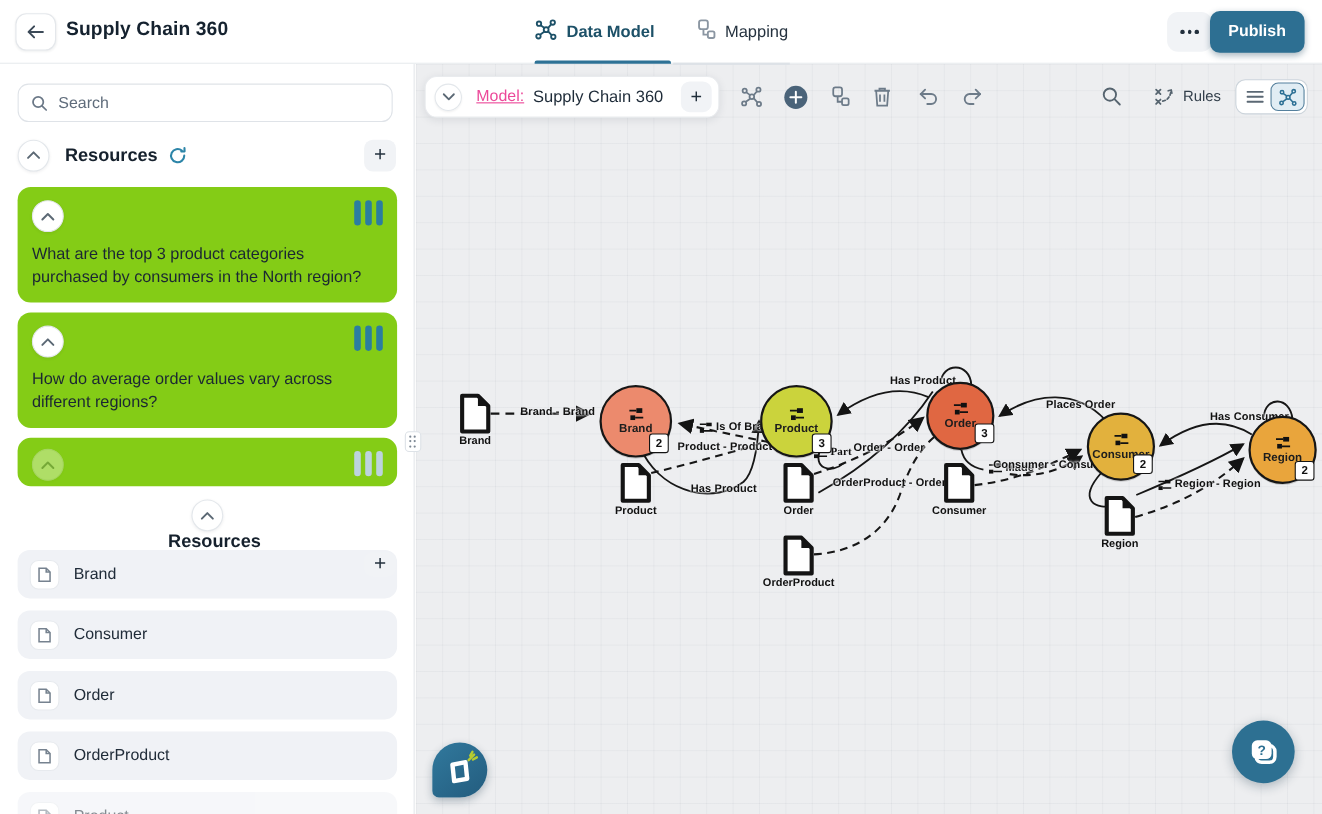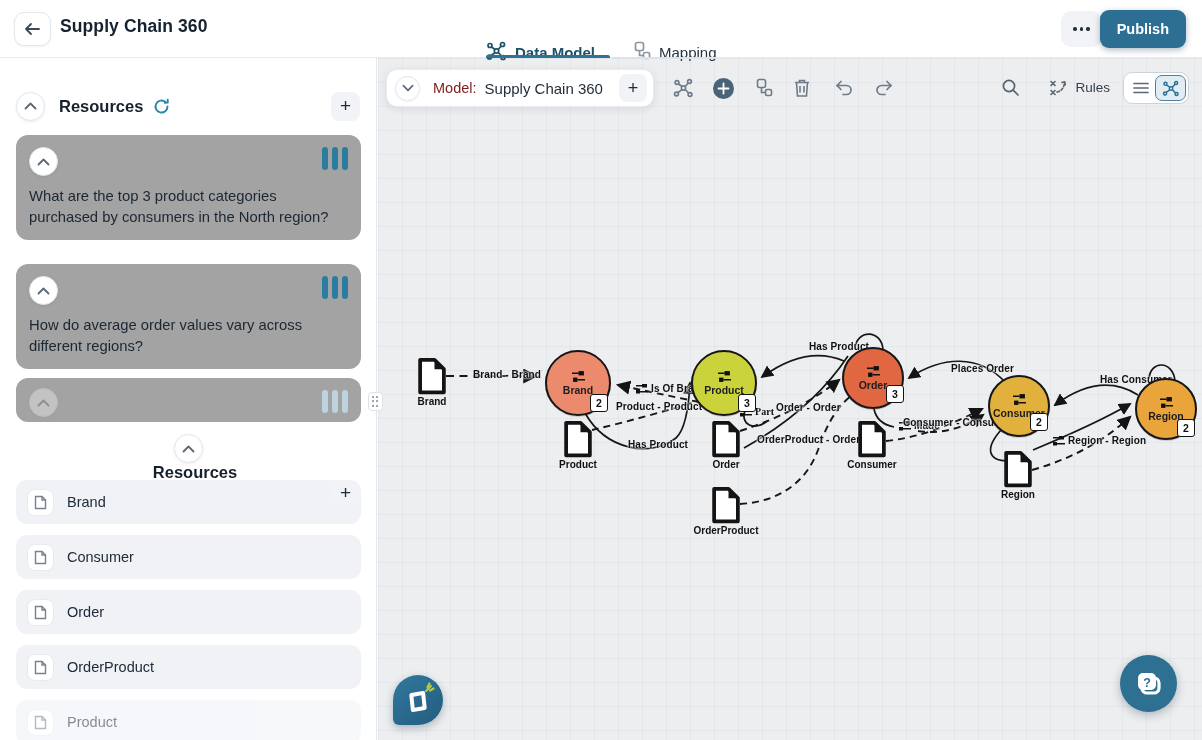--- a/index.html
+++ b/index.html
@@ -3,21 +3,21 @@
 <meta charset="utf-8">
 <style>
   * { margin:0; padding:0; box-sizing:border-box; }
   html,body { width:1202px; height:740px; overflow:hidden; font-family:"Liberation Sans", sans-serif; background:#fff; }
   .root { position:relative; width:1202px; height:740px; }
 
   
   .header { position:absolute; left:0; top:0; width:1202px; height:58px; background:#fff; border-bottom:1px solid #e8ebee; z-index:30; }
   .back-btn { position:absolute; left:14px; top:12px; width:37px; height:34px; background:#fff; border:1px solid #e4e7eb; border-radius:10px; box-shadow:0 1px 2px rgba(20,30,40,.06); display:flex; align-items:center; justify-content:center; cursor:pointer; color:#3c4a58; }
   .app-title { position:absolute; left:60px; top:16px; font-size:17.5px; font-weight:bold; color:#15222f; letter-spacing:.1px; }
-  .tabs { position:absolute; left:486px; top:17px; height:70px; display:flex; align-items:center; gap:36px; }
+  .tabs { position:absolute; left:486px; top:0; height:58px; display:flex; align-items:center; gap:36px; }
   .tab { display:flex; align-items:center; gap:8px; font-size:15px; cursor:pointer; }
   .tab.active { color:#1d5168; font-weight:bold; }
   .tab.inactive { color:#25323f; font-weight:500; }
   .tab.inactive .tab-ic { color:#8b96a2; }
   .tab-underline-active { position:absolute; left:486px; top:55px; width:124px; height:3px; background:#2e7296; border-radius:2px 2px 0 0; }
   .tab-underline-idle { position:absolute; left:612px; top:57px; width:106px; height:1.5px; background:#dde2e7; }
   .more-btn { position:absolute; right:100px; top:11px; width:41px; height:36px; background:#f1f3f6; border-radius:10px; display:flex; align-items:center; justify-content:center; gap:3px; cursor:pointer; }
   .more-btn i { width:3.5px; height:3.5px; background:#222f3c; border-radius:50%; }
   .publish-btn { position:absolute; right:16px; top:10px; height:38px; padding:0 17px; background:#2d6f92; color:#fff; font-size:14.5px; font-weight:bold; border:none; border-radius:9px; box-shadow:0 2px 6px rgba(23,62,88,.35); cursor:pointer; }
 
@@ -25,43 +25,43 @@
   .sidebar { position:absolute; left:0; top:58px; width:377px; height:682px; background:#fff; border-right:1px solid #e4e7ea; padding:18px 16px 0 16px; overflow:hidden; z-index:20; }
   .search-box { position:relative; width:341px; height:35px; border:1px solid #dfe3e8; border-radius:10px; background:#fff; }
   .search-box svg { position:absolute; left:11px; top:9px; color:#6b7887; }
   .search-box input { position:absolute; left:36px; top:0; width:295px; height:33px; border:none; outline:none; font-size:14.5px; color:#2a3644; background:transparent; font-family:"Liberation Sans", sans-serif; }
   .search-box input::placeholder { color:#5f6c7b; }
   .sec-head { display:flex; align-items:center; margin-top:15px; height:30px; }
   .chev-btn { width:29px; height:29px; border-radius:50%; background:#fff; border:1px solid #e3e7eb; box-shadow:0 1px 3px rgba(20,30,40,.08); display:flex; align-items:center; justify-content:center; color:#5c6975; cursor:pointer; flex:none; }
   .sec-title { font-size:16.5px; font-weight:bold; color:#16212d; margin-left:14px; }
   .refresh-ic { margin-left:10px; color:#2d85a8; display:flex; cursor:pointer; }
   .plus-btn { margin-left:auto; width:29px; height:29px; border-radius:8px; background:#f1f3f6; display:flex; align-items:center; justify-content:center; color:#1f2c39; font-size:19px; font-weight:500; cursor:pointer; }
-  .qcard { width:345px; background:#a3a3a3; border-radius:12px; padding:12px 13px; margin-top:14px; position:relative; }
-  .qcard.c2 { margin-top:24px; }
+  .qcard { width:345px; background:#84cc16; border-radius:12px; padding:12px 13px; margin-top:14px; position:relative; }
+  .qcard.c2 { margin-top:9px; }
   .qcard .bars { position:absolute; right:13px; top:12px; display:flex; gap:3.5px; }
   .qcard .bars i { width:6.5px; height:23px; border-radius:3.5px; background:#2b7da0; }
   .qcard.faded { height:44px; margin-top:9px; padding-top:10px; overflow:hidden; }
   .qcard.faded .chev-btn { opacity:.35; }
   .qcard.faded .bars i { background:#bdd3de; }
   .qtext { margin-top:10px; font-size:14.8px; line-height:1.42; color:#1b2733; padding-right:2px; }
   .res-item { width:345px; height:44px; background:#f0f2f6; border-radius:11px; margin-top:11px; display:flex; align-items:center; padding-left:11px; cursor:pointer; }
   .res-item.first { margin-top:16px; }
   .res-item .doc-chip { width:27px; height:27px; background:#fff; border:1px solid #e7eaee; border-radius:8px; display:flex; align-items:center; justify-content:center; color:#76828f; }
   .res-item .res-label { margin-left:13px; font-size:14.5px; font-weight:500; color:#202c39; }
   .res-item.cut { opacity:.55; }
   .drag-handle { position:absolute; left:368px; top:392px; width:15px; height:19px; background:#fff; border:1px solid #dde2e7; border-radius:4px; z-index:40; display:grid; grid-template-columns:repeat(2,3px); grid-auto-rows:3px; gap:1.5px; place-content:center; cursor:col-resize; }
   .drag-handle i { width:2px; height:2px; background:#7d8894; border-radius:50%; }
 
   
   .canvas { position:absolute; left:378px; top:58px; width:824px; height:682px; background-color:#edeef0;
     background-image:linear-gradient(rgba(90,105,120,.055) 1px, transparent 1px), linear-gradient(90deg, rgba(90,105,120,.055) 1px, transparent 1px);
     background-size:24px 24px; overflow:hidden; }
   .model-pill { position:absolute; left:8px; top:11px; height:38px; background:#fff; border:1px solid #e9ebee; border-radius:11px; box-shadow:0 2px 8px rgba(25,40,55,.10); display:flex; align-items:center; padding:0 6px 0 8px; z-index:12; }
   .pill-chev { width:25px; height:25px; border-radius:50%; border:1px solid #e3e7eb; box-shadow:0 1px 2px rgba(0,0,0,.06); display:flex; align-items:center; justify-content:center; color:#5c6975; cursor:pointer; }
-  .model-label { margin-left:13px; font-size:14.5px; color:#7f1d1d; }
+  .model-label { margin-left:13px; font-size:14.5px; color:#ec4899;text-decoration:underline; }
   .model-name { margin-left:8px; font-size:15px; font-weight:500; color:#1e2b38; }
   .pill-plus { margin-left:16px; width:28px; height:28px; border-radius:8px; background:#f1f3f6; display:flex; align-items:center; justify-content:center; font-size:18px; color:#1f2c39; cursor:pointer; }
   .tool-ic { position:absolute; top:18px; width:24px; height:24px; color:#6d7b89; display:flex; align-items:center; justify-content:center; cursor:pointer; z-index:12; }
   .seg-group { position:absolute; right:13px; top:14px; width:66px; height:32px; background:#fff; border:1px solid #ccd4db; border-radius:9px; display:flex; padding:2px; z-index:12; }
   .seg { flex:1; display:flex; align-items:center; justify-content:center; border-radius:7px; color:#5b6874; cursor:pointer; }
   .seg.active { background:#e1edf4; border:1.5px solid #55809d; color:#2b6f94; }
   .rules-wrap { position:absolute; right:92px; top:20px; display:flex; align-items:center; gap:7px; color:#56646f; cursor:pointer; z-index:12; }
   .rules-label { font-size:13.5px; font-weight:500; color:#333f4b; }
   .canvas-search { position:absolute; right:182px; top:20px; color:#56646f; cursor:pointer; z-index:12; }
 
@@ -125,20 +125,27 @@
 
     <div class="more-btn">
         <i></i>
         <i></i>
         <i></i>
       </div>
     <button class="publish-btn">Publish</button>
   </div>
 
   <div class="sidebar">
+    <div class="search-box">
+      <svg width="16" height="16" viewBox="0 0 16 16" fill="none" stroke="currentColor" stroke-width="1.6">
+          <circle cx="6.7" cy="6.7" r="4.7"></circle>
+          <path d="M10.4 10.4 L14 14" stroke-linecap="round"></path>
+        </svg>
+      <input type="text" placeholder="Search" style="">
+    </div>
 
     <div class="sec-head">
       <div class="chev-btn">
         <svg width="13" height="8" viewBox="0 0 13 8" fill="none" stroke="currentColor" stroke-width="1.8" stroke-linecap="round" stroke-linejoin="round">
             <path d="M1.5 6.5 L6.5 1.5 L11.5 6.5"></path>
           </svg>
       </div>
       <span class="sec-title">Resources</span>
       <span class="refresh-ic">
         <svg width="17" height="17" viewBox="0 0 17 17" fill="none" stroke="currentColor" stroke-width="1.9" stroke-linecap="round">

